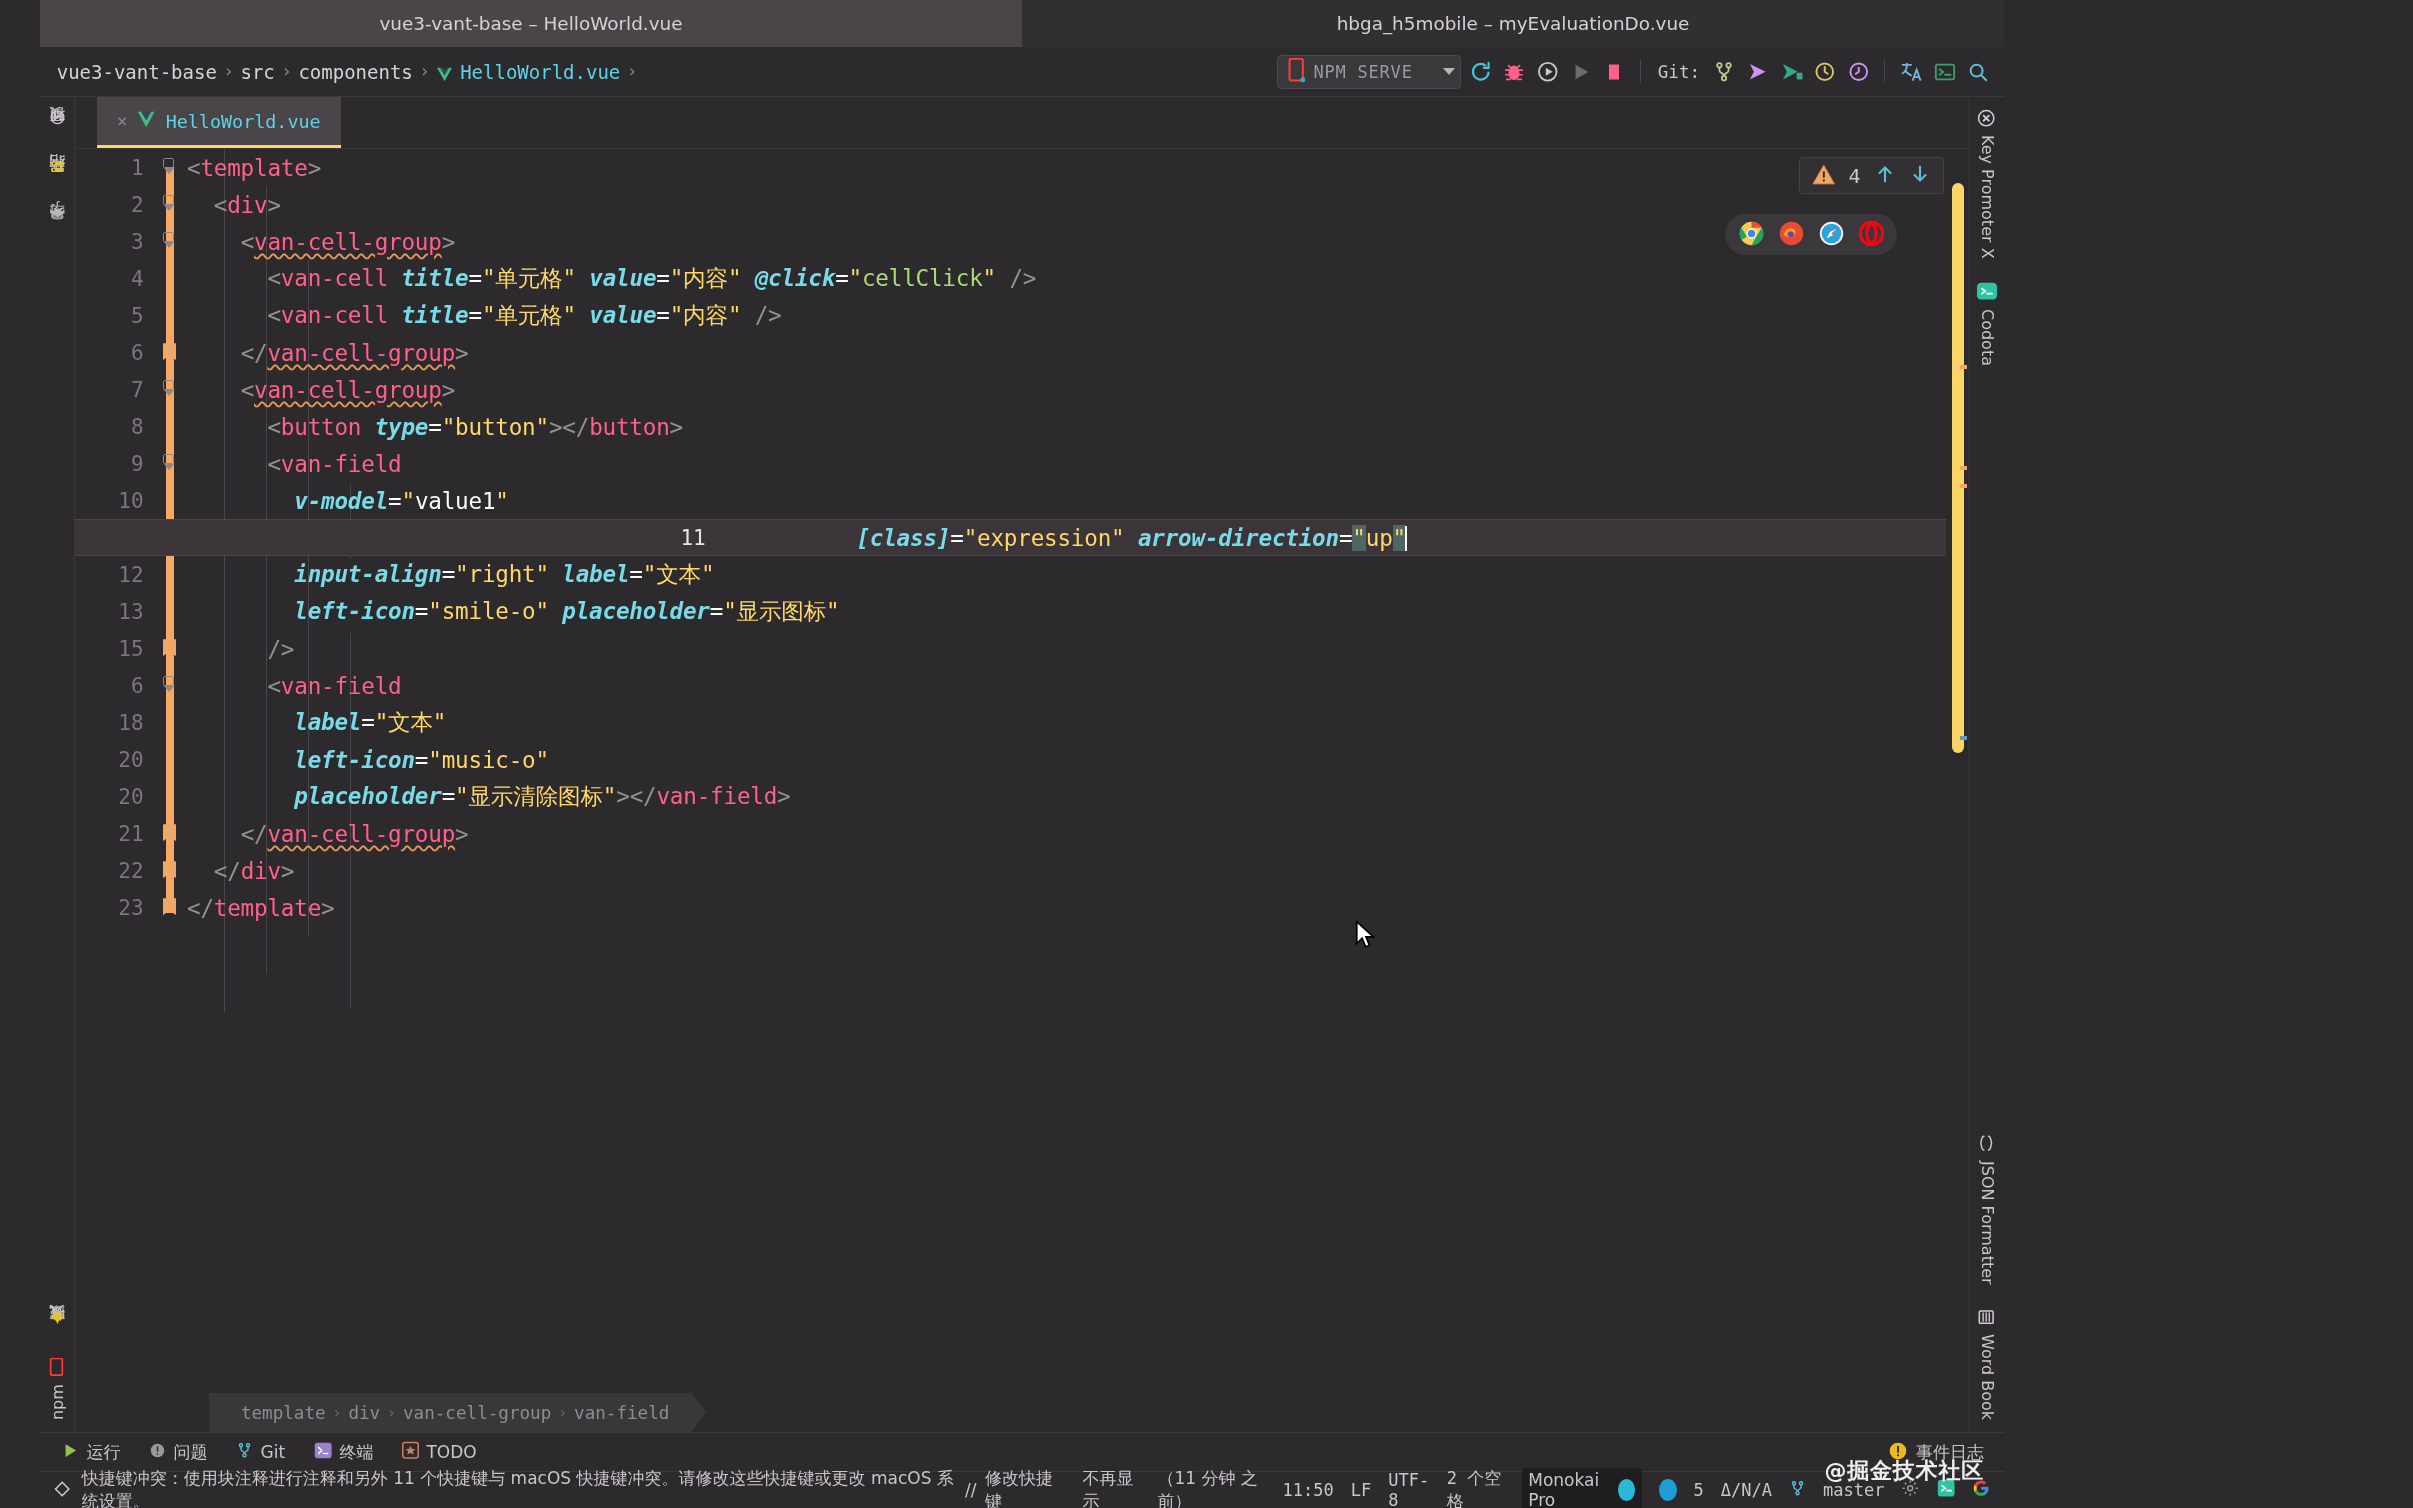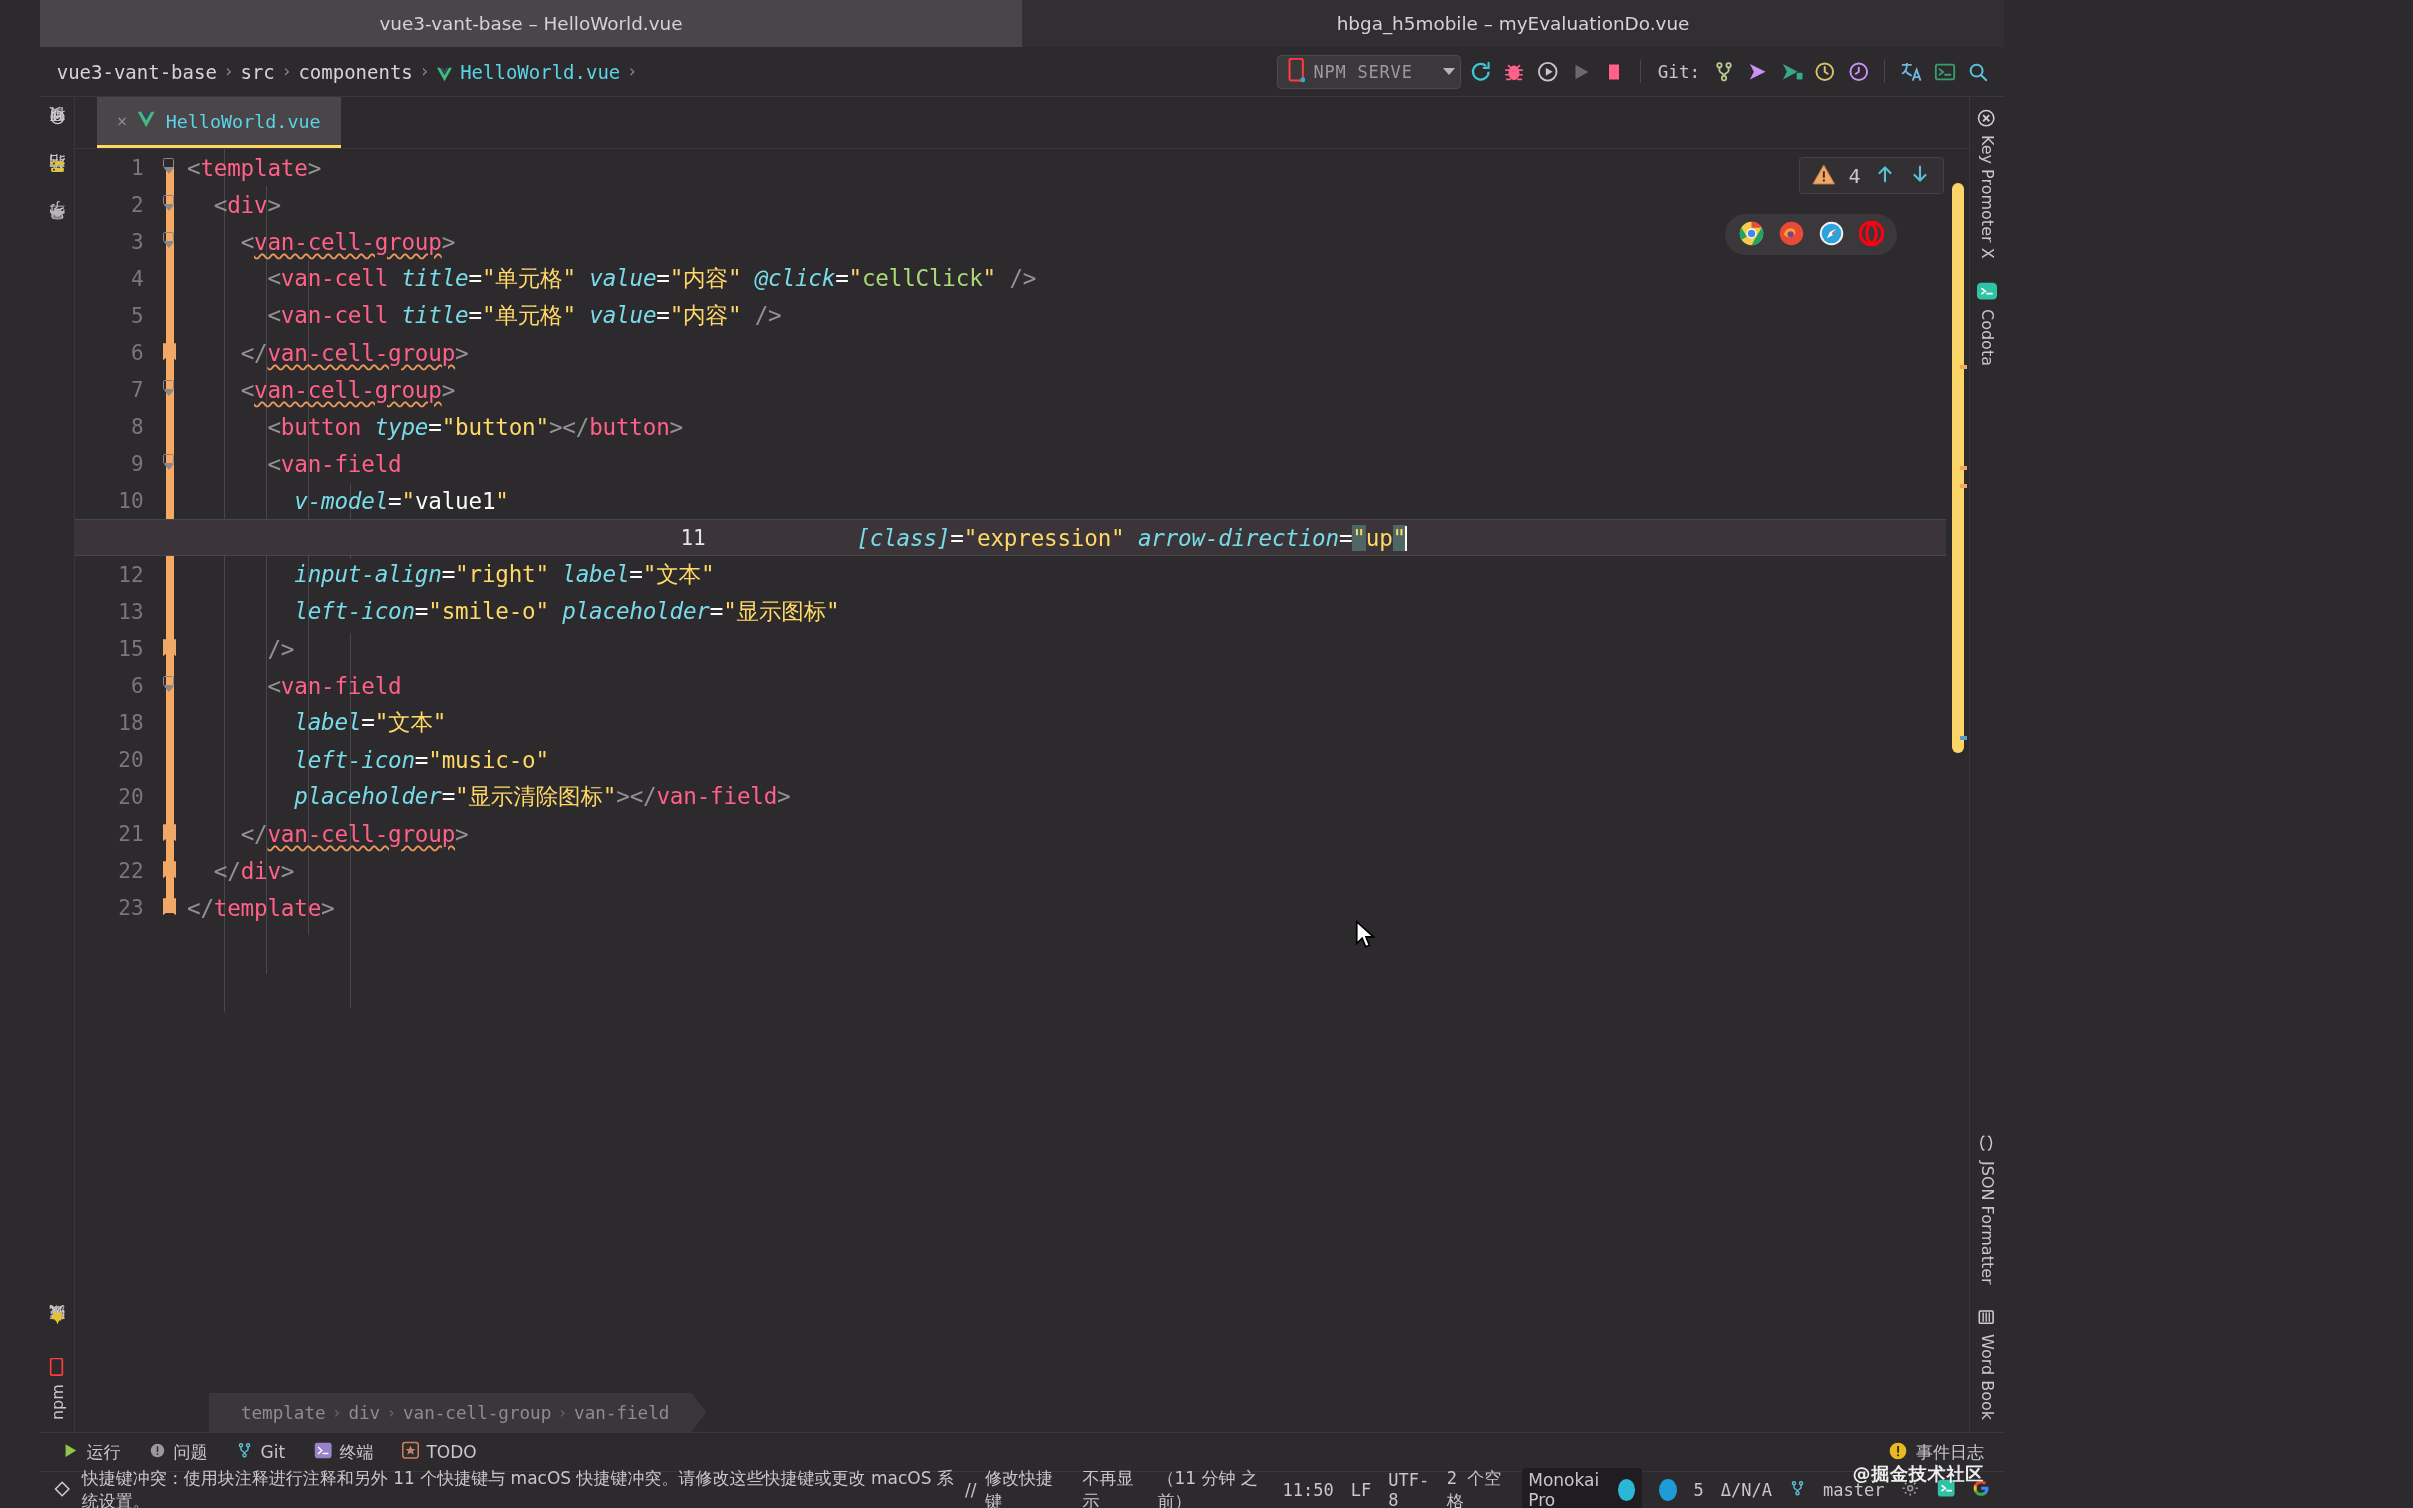--- a/index.html
+++ b/index.html
@@ -76,21 +76,21 @@
   .lnum { width: 77px; text-align: right; padding-right: 8.4px; color: #7a767c;
           font-size: 21px; font-family: "DejaVu Sans Mono", monospace; flex: 0 0 77px; }
   .lnum.cur { color: #e6e3e7; }
   .gutter-ico { width: 35px; flex: 0 0 35px; display: flex; align-items: center; justify-content: center; }
   .code { font-family: "DejaVu Sans Mono", monospace; font-size: 22.6px; white-space: pre;
           color: #fcfcfa; letter-spacing: -0.2px; }
 
   
   .t-br   { color: #939293; }          
   .t-tag  { color: #ff6188; }          
-  .t-attr { color: #78dce8; font-style: italic; }  
+  .t-attr { color: #78dce8; font-style: italic; font-weight: bold; }  
   .t-eq   { color: #fcfcfa; }
   .t-str  { color: #ffd866; }          
   .t-expr { color: #a9dc76; }          
   .t-plain{ color: #fcfcfa; }
   .wavy { text-decoration: underline; text-decoration-style: wavy;
           text-decoration-color: #e8985a; text-underline-offset: 3.4px;
           text-decoration-thickness: 1.7px; }
   .sel { background: #4e6763; }
   .caret-bar { display:inline-block; width:1.7px; height:25px; background:#fcfcfa;
                vertical-align:-5px; margin-left:-0.8px; }
@@ -142,21 +142,21 @@
 
   
   .status { height: 37px; flex: 0 0 37px; background: #2d2a2e; display: flex; align-items: center;
             padding: 0 13.4px; gap: 0; border-top: 0.8px solid #3a373b; }
   .st-msg { display: flex; align-items: center; gap: 10px; color: #c9c6ca; font-size: 17px; }
   .st-link { color: #c9c6ca; font-family: Liberation Serif, serif; }
   .st-right { margin-left: auto; display: flex; align-items: center; gap: 17px;
               color: #c9c6ca; font-size: 17px; font-family: "DejaVu Sans Mono", monospace; }
   .scheme-chip { background: #1f1d20; border-radius: 3.4px; padding: 2.5px 6.7px; display:flex;
                  align-items:center; gap:6.7px; font-family:"DejaVu Sans", sans-serif; }
-  .watermark { position: absolute; right: 20px; bottom: 22px; color: #ffffff; font-size: 18px;
+  .watermark { position: absolute; right: 20px; bottom: 22px; color: #ffffff; font-size: 22px;
                font-weight: bold; opacity: .92; letter-spacing: 0.8px; }
   .dot { width: 22px; height: 22px; border-radius: 50%; }
 </style>
 </head>
 <body>
 
 <div class="app">
 
   <div class="titlebar">
     <div class="tb-half tb-left">

